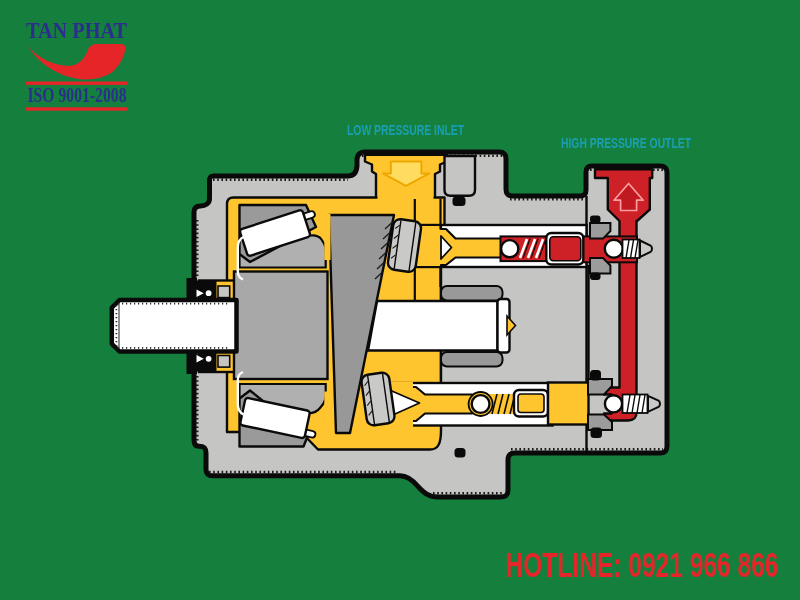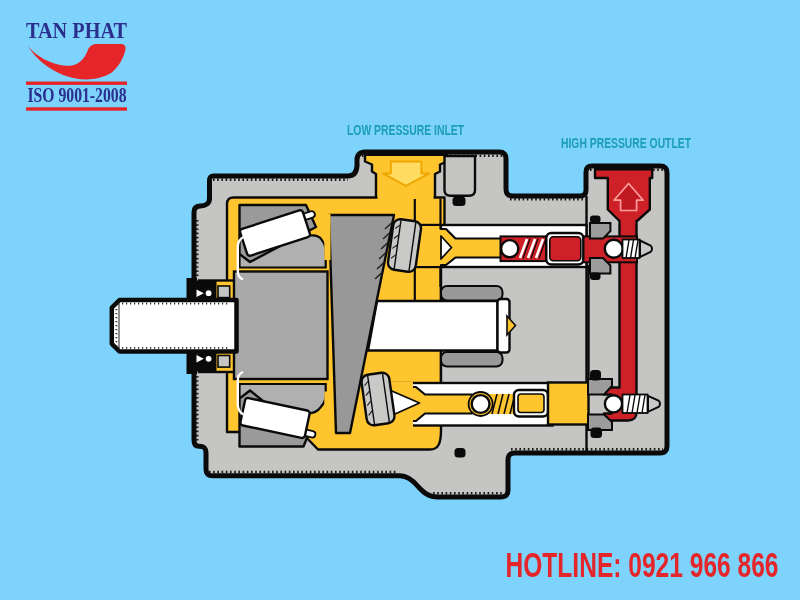--- a/index.html
+++ b/index.html
@@ -1,16 +1,16 @@
 <!DOCTYPE html>
 <html><head>
 <meta charset="utf-8">
 <style>
   html,body{margin:0;padding:0;background:#ffffff;}
-  .page{position:relative;width:800px;height:600px;background:#7dd3fc;overflow:hidden;
+  .page{position:relative;width:800px;height:600px;background:#15803d;overflow:hidden;
         font-family:"Liberation Sans", sans-serif;}
 </style>
 </head>
 <body>
 <div class="page">
 <svg width="800" height="600" viewBox="0 0 800 600" xmlns="http://www.w3.org/2000/svg">
 
 <text x="76.5" y="37.5" font-family="Liberation Serif, serif" font-weight="bold" font-size="23" fill="#2B2E8C" text-anchor="middle" textLength="101" lengthAdjust="spacingAndGlyphs">TAN PHAT</text>
 
 <path d="M 28,46 C 36,56 50,64.5 66,65.8 C 76,66.3 83,62 87.5,51 L 88.5,48.5 C 90.5,45.5 93,44 96.5,44 L 120,44 C 124,44 126,45.5 125.5,49 C 124,57.5 119,66.5 111.5,72.8 C 100.5,79.5 87,80.8 74.5,78.2 C 54,74 36.5,60.5 28,46 Z" fill="#E52528"></path>

